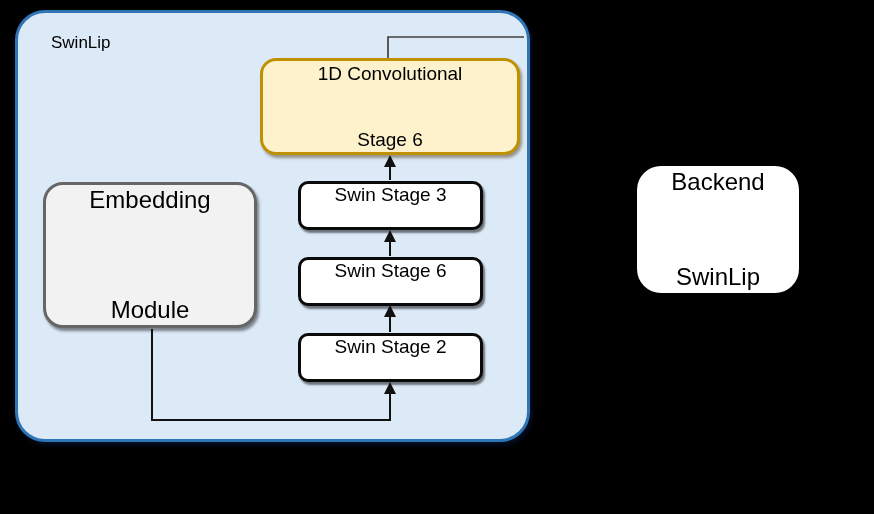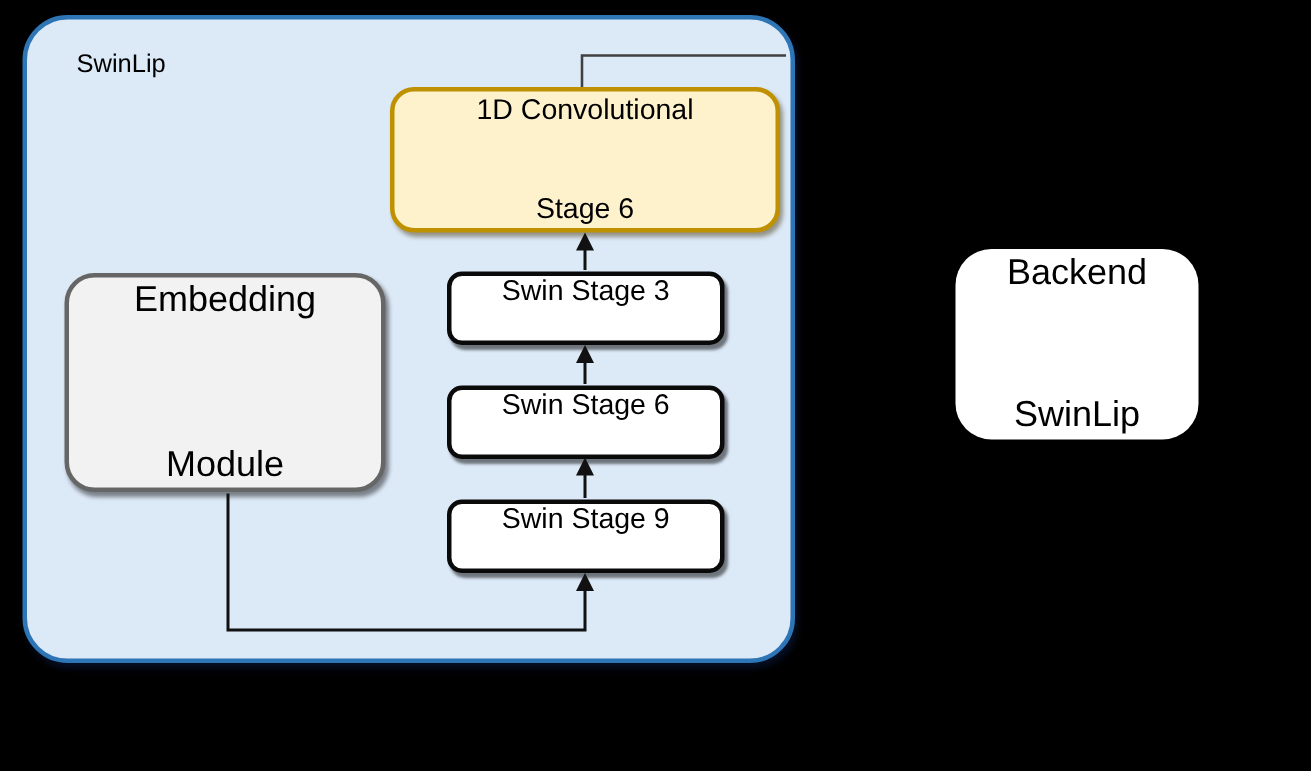--- a/index.html
+++ b/index.html
@@ -122,21 +122,21 @@
 
   <div class="node node-stage stage-3">
     <div>Swin Stage 3</div>
   </div>
 
   <div class="node node-stage stage-2">
     <div>Swin Stage 6</div>
   </div>
 
   <div class="node node-stage stage-1">
-    <div>Swin Stage 9</div>
+    <div>Swin Stage 2</div>
   </div>
 
   <div class="node node-decoder">
     <div>Backend</div>
     <div>SwinLip</div>
   </div>
 
   <svg class="connector-layer" width="874" height="514" viewBox="0 0 874 514">
 
     <g>

